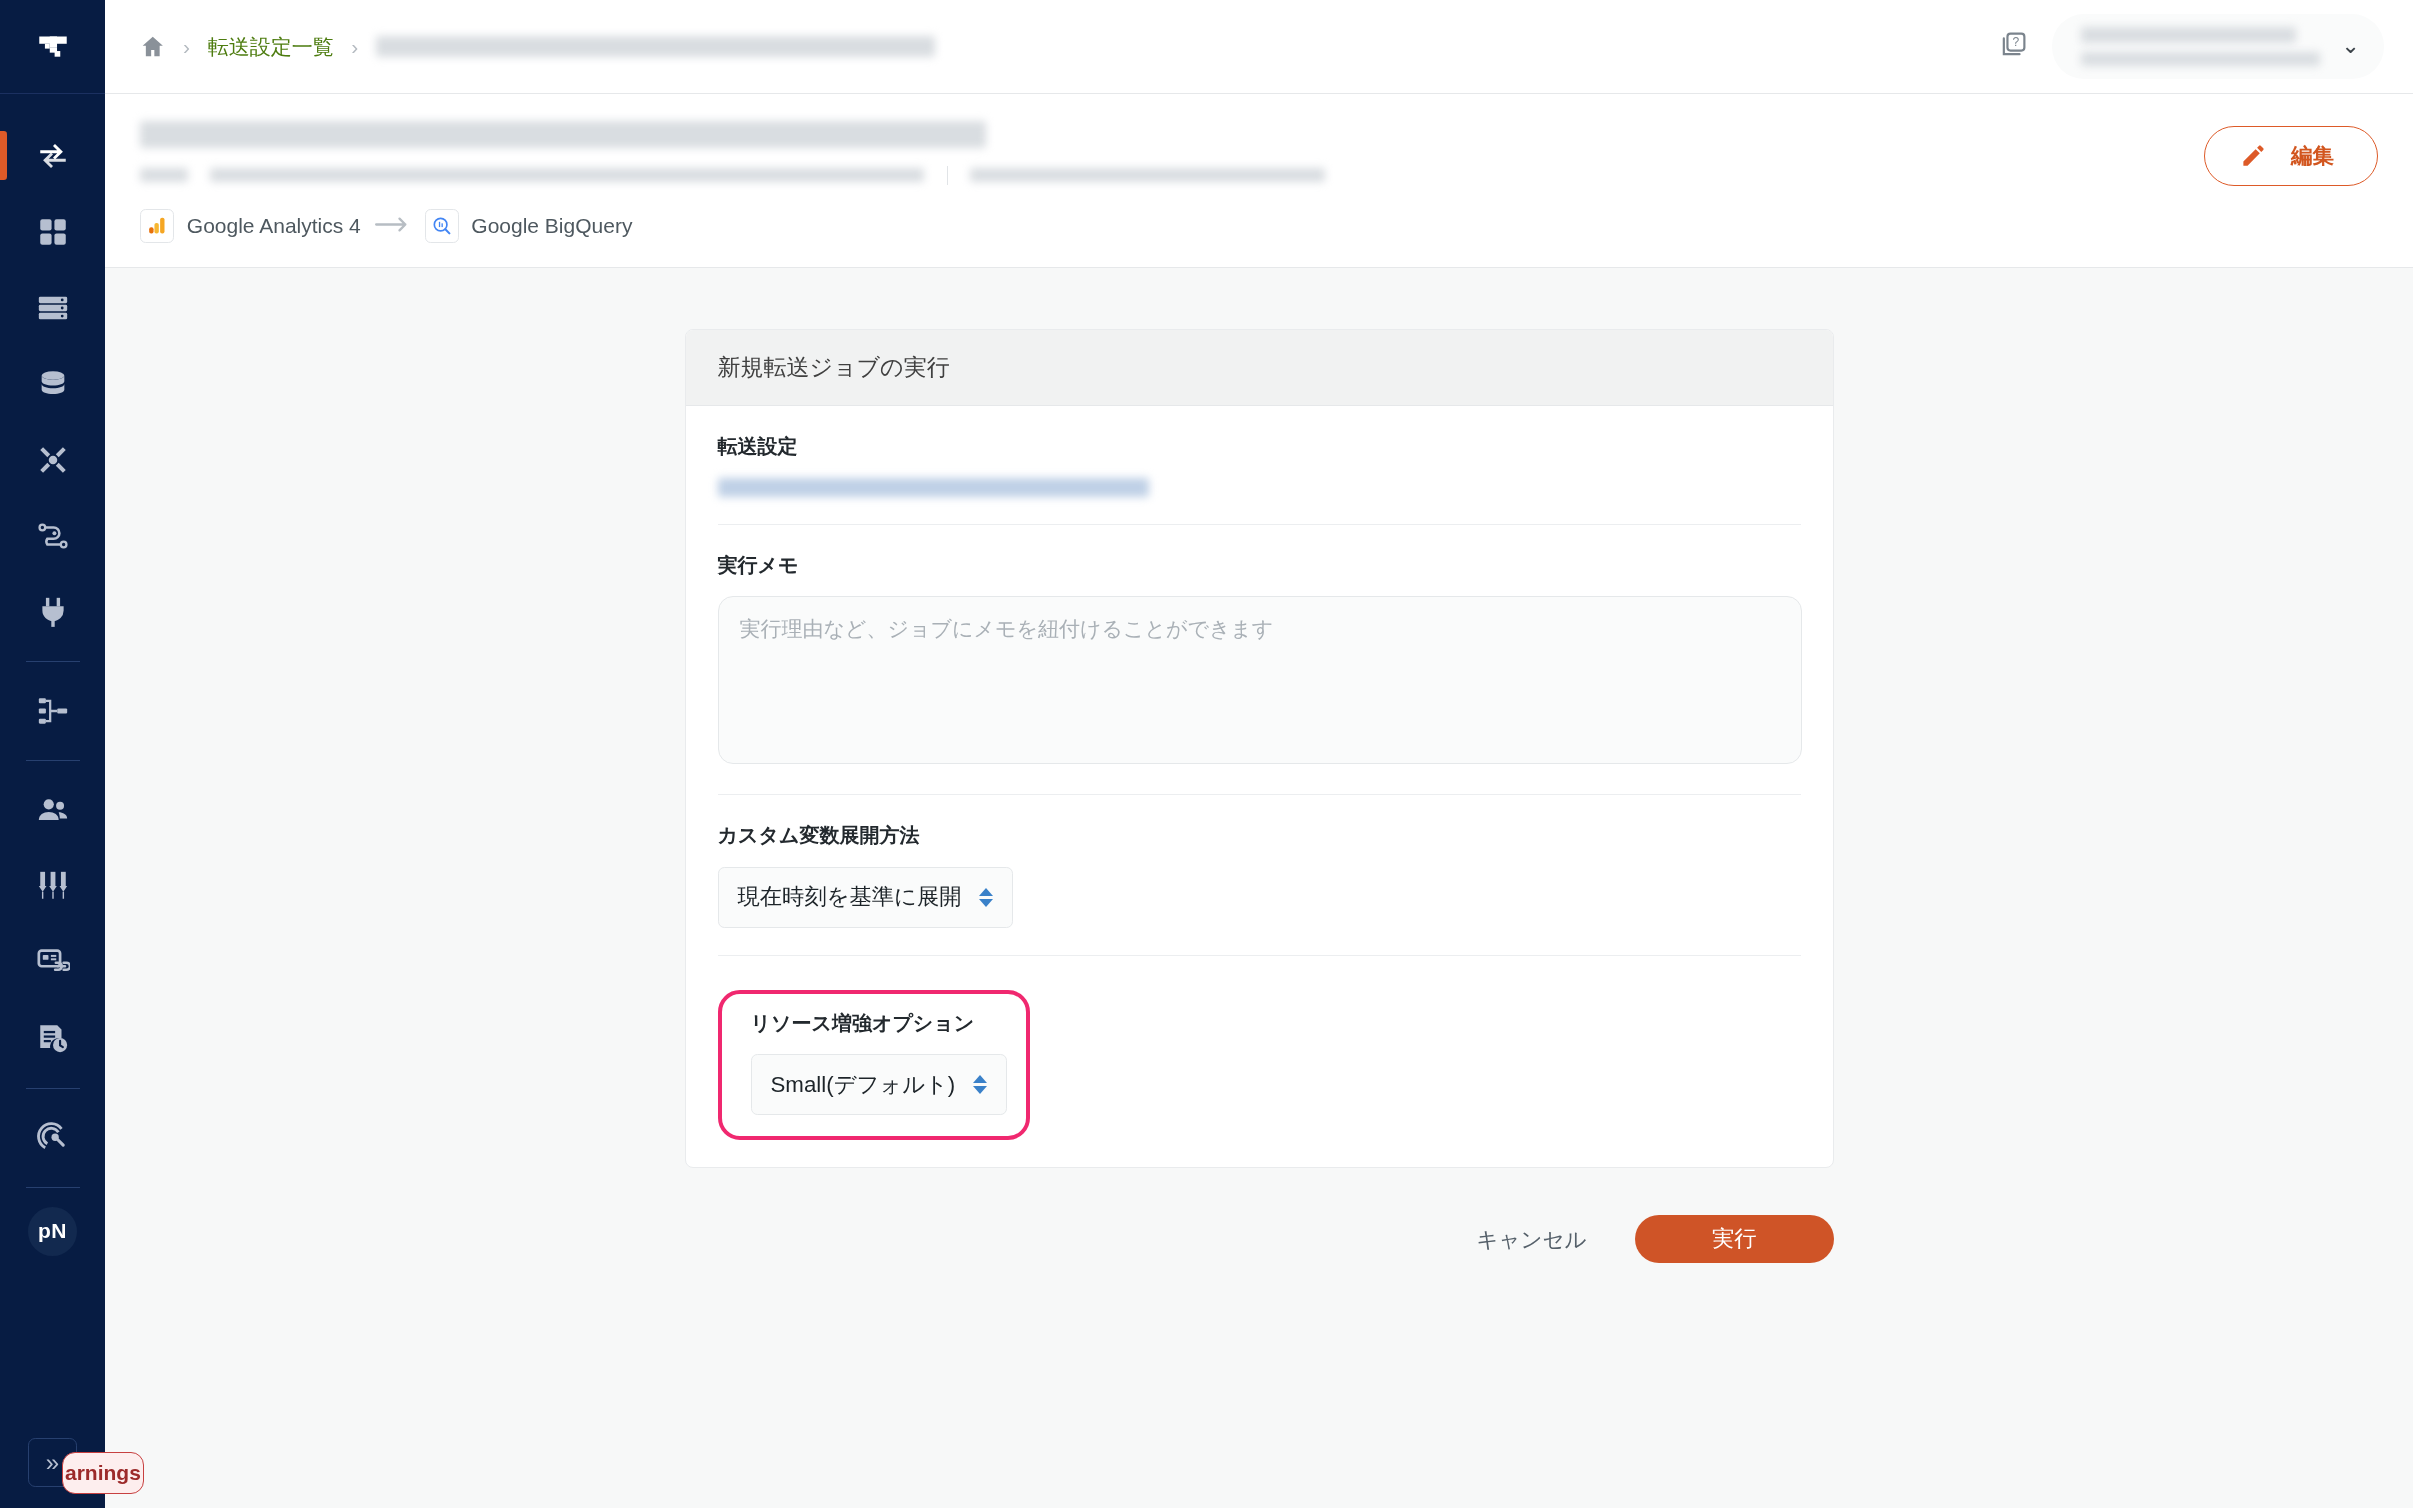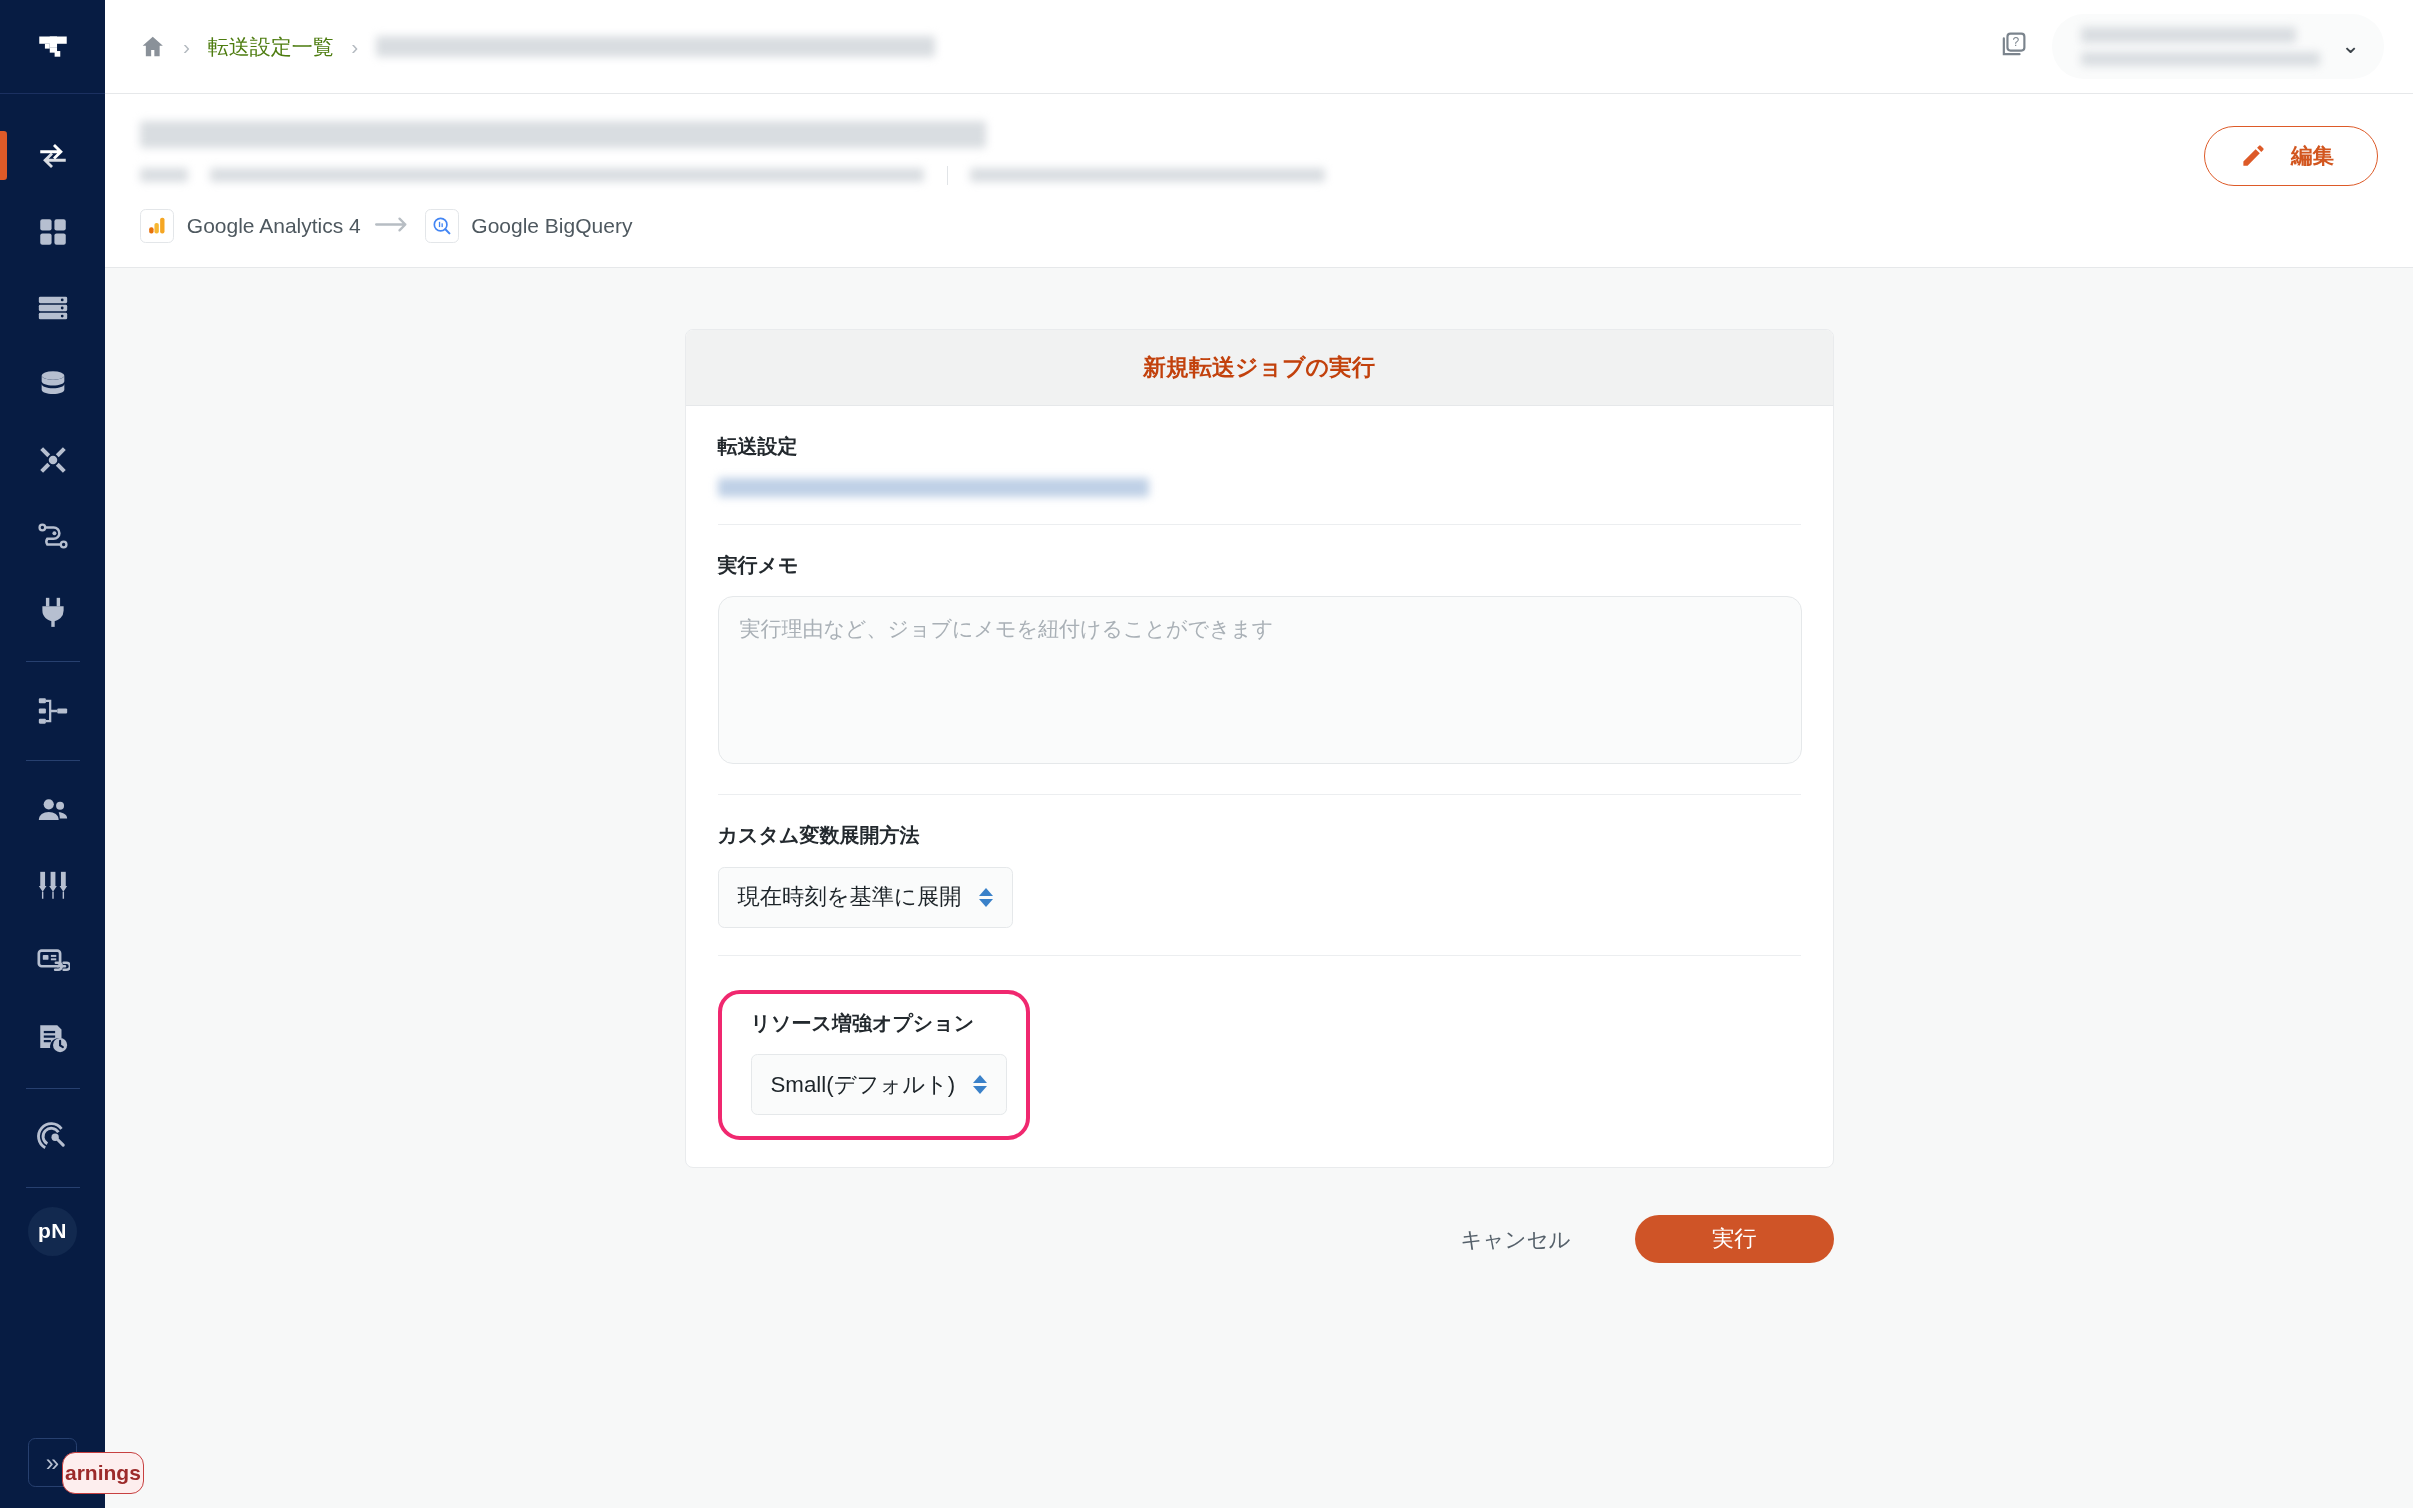--- a/index.html
+++ b/index.html
@@ -110,21 +110,21 @@
   .edit-btn svg { width: 27px; height: 27px; fill: #dd5a28; }
 
   
   .content { flex: 1; padding-top: 61px; display: flex; flex-direction: column; align-items: center; }
   .card {
     width: 1149px; background: #ffffff; border: 0.8px solid #e9ebed;
     border-radius: 8px; overflow: hidden;
   }
   .card-head {
     background: #f1f2f2; border-bottom: 0.8px solid #e6e8ea;
-    padding: 22.3px 32px; font-size: 23px; font-weight: bold; color: #c2410c; text-align: center;
+    padding: 22.3px 32px; font-size: 23px; font-weight: normal; color: #404040;
   }
   .card-body { padding: 0 32px; }
   .field { padding: 27px 0 27px 0; border-bottom: 0.8px solid #eceef0; }
   .field:last-child { border-bottom: none; }
   .field-label { font-size: 20px; font-weight: bold; color: #23292e; margin-bottom: 17.6px; }
   .value-blur { width: 431px; height: 19px; background: #bfd0e6; border-radius: 2.4px; filter: blur(4px); }
 
   .memo-area {
     width: 1084px; height: 168px; background: #fafbfb;
     border: 0.8px solid #e5e8ea; border-radius: 15px;
@@ -144,21 +144,21 @@
   .spin .up { border-bottom: 8.8px solid #3a81c9; }
   .spin .dn { border-top: 8.8px solid #3a81c9; }
 
   .highlight-wrap {
     border: 4px solid #f0286f; border-radius: 22px;
     padding: 16px 19px 21px 29px; display: inline-block; margin-top: 7px;
   }
 
   .card-actions {
     width: 1149px; display: flex; align-items: center; justify-content: flex-end;
-    gap: 42px; padding-top: 42px;
+    gap: 26px; padding-top: 42px;
   }
   .btn-cancel { font-size: 21.5px; color: #55606a; background: none; border: none; cursor: pointer;
                 font-family: "Liberation Sans", sans-serif; padding: 14.4px 22.3px; }
   .btn-run {
     background: #cf5427; color: #fff; border: none; border-radius: 32px;
     font-size: 22.3px; padding: 9px 77px; cursor: pointer;
     font-family: "Liberation Sans", sans-serif;
   }
 
   .warn-badge {

